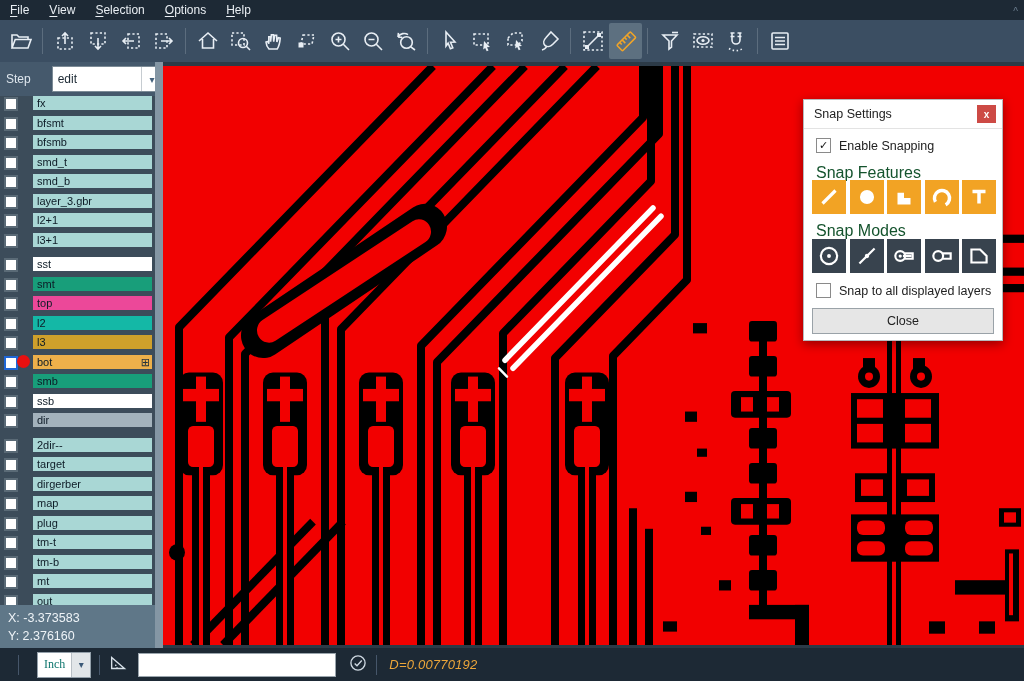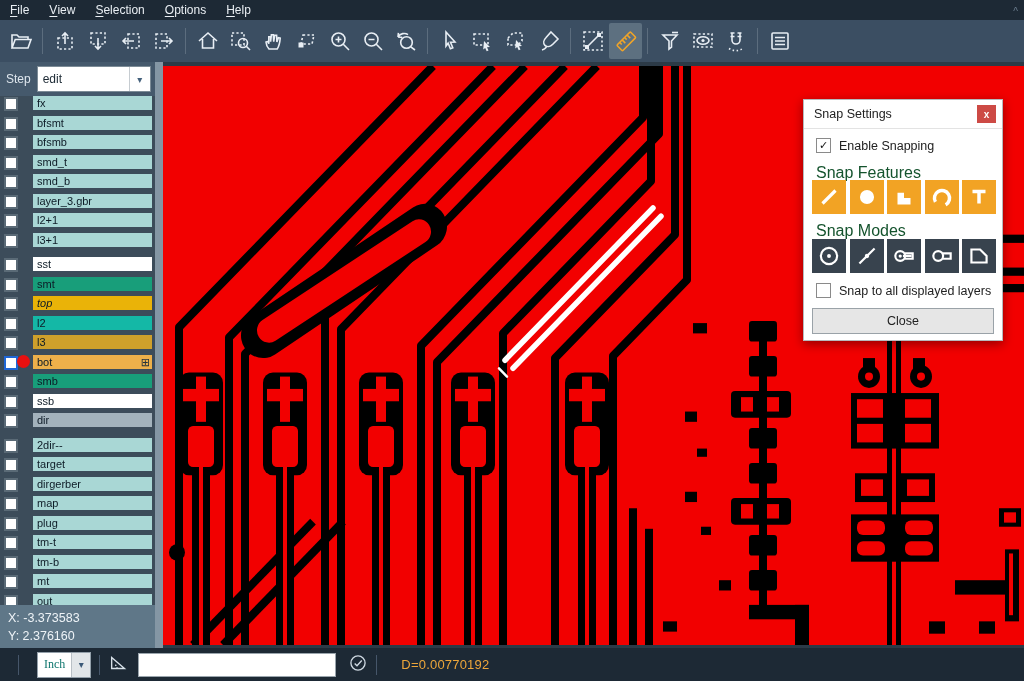--- a/index.html
+++ b/index.html
@@ -19,21 +19,21 @@
   .tbtn svg .dash{stroke-dasharray:2.2 2.2;}
   .tbtn.active{background:#5d7080;}
   .tbtn.orange svg{stroke:#f0a428;color:#f0a428;}
   .tsep{width:1px;height:26px;background:#5c6d7e;margin:0 5px;}
   .overflow-ch{position:absolute;right:6px;top:6px;color:#6d7f90;font-size:10px;}
   
   .sidebar{position:absolute;left:0;top:62px;width:163px;height:586px;background:#3c4c5a;}
   .steprow{position:absolute;left:0;top:0;width:163px;height:34px;background:#45596c;
            display:flex;align-items:center;}
   .steplabel{color:#dfe7ee;font-size:12px;margin-left:6px;}
-  .stepselect{margin-left:6px;width:112px;height:24px;background:#fff;border:1px solid #7c8b96;
+  .stepselect{margin-left:21px;width:112px;height:24px;background:#fff;border:1px solid #7c8b96;
               display:flex;align-items:center;font-size:12px;color:#1b2833;}
   .stepselect .val{flex:1;padding-left:5px;}
   .stepselect .chev{width:20px;height:100%;border-left:1px solid #c6ccd1;display:flex;
                     align-items:center;justify-content:center;color:#44617c;font-size:10px;}
   .layerlist{position:absolute;left:0;top:34px;width:163px;}
   .lrow{position:relative;height:18px;margin-bottom:1.5px;}
   .cb{position:absolute;left:4px;top:1px;width:10px;height:10px;background:#fff;
       border:2px solid #5a6a76;}
   .cb.sel{border-color:#1f66d6;}
   .dot{position:absolute;left:17px;top:0px;width:13px;height:13px;border-radius:50%;
@@ -74,21 +74,21 @@
   .bsep{width:1px;height:20px;background:#46566a;margin:0 8px;}
   .unitbox{display:flex;height:24px;border:1px solid #94a0aa;background:#fff;margin-left:10px;}
   .unitbox .uval{padding:0 6px;display:flex;align-items:center;font-size:12px;color:#0f766e;font-family:Liberation Serif, serif;}
   .unitbox .uchev{width:18px;background:#e2e6e9;border-left:1px solid #b9c0c6;display:flex;
                   align-items:center;justify-content:center;color:#3c5a78;font-size:10px;}
   .angleicon svg{width:22px;height:22px;stroke:#d8e1e9;fill:none;stroke-width:1.5;}
   .cmdinput{width:188px;height:22px;border:1px solid #9aa5ad;background:#fff;margin-left:8px;
             font-size:12px;padding:0 4px;color:#111;}
   .applyicon{margin-left:12px;}
   .applyicon svg{width:20px;height:20px;stroke:#cfd9e2;fill:none;stroke-width:1.6;}
-  .dtext{font-size:13px;color:#eda63a;margin-left:16px;letter-spacing:.2px;}
+  .dtext{font-size:13px;color:#eda63a;margin-left:4px;letter-spacing:.2px;font-style:italic;}
 </style>
 </head>
 <body>
 
 <div id="app">
 
   <div class="menubar" id="menubar">
       <div class="menu-item"><span class="mn">F</span>ile</div>
       <div class="menu-item"><span class="mn">V</span>iew</div>
       <div class="menu-item"><span class="mn">S</span>election</div>
@@ -306,21 +306,21 @@
           </div>
         </div>
         <div class="lrow">
           <span class="cb"></span>
           <div class="bar" style="background: rgb(24, 158, 122);">
             <span class="lname">smt</span>
           </div>
         </div>
         <div class="lrow">
           <span class="cb"></span>
-          <div class="bar" style="background: #eab308; font-style: italic;">
+          <div class="bar" style="background: #ec4899;">
             <span class="lname">top</span>
           </div>
         </div>
         <div class="lrow">
           <span class="cb"></span>
           <div class="bar" style="background: #14b8a6;">
             <span class="lname">l2</span>
           </div>
         </div>
         <div class="lrow">

